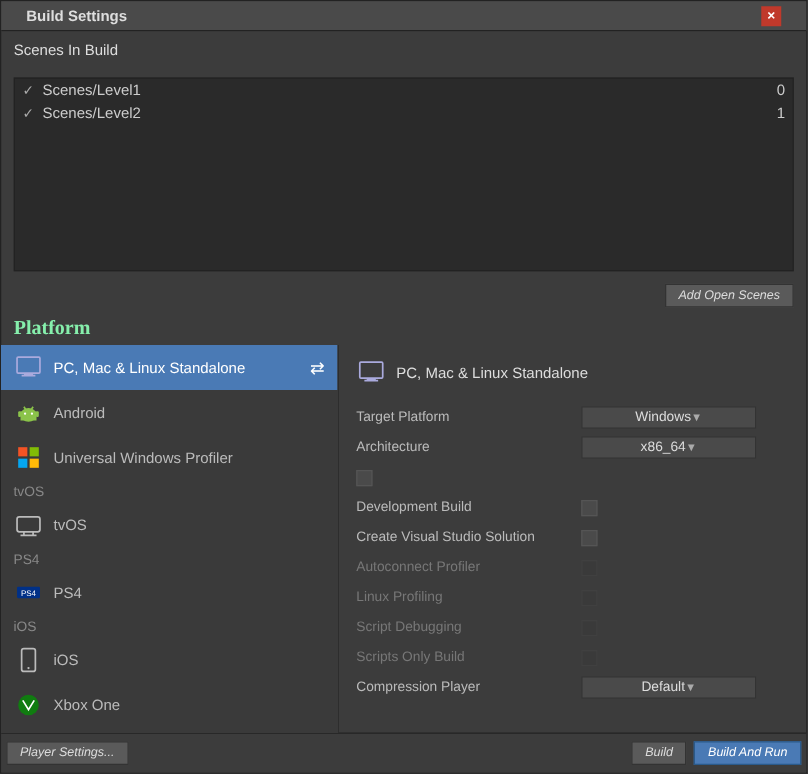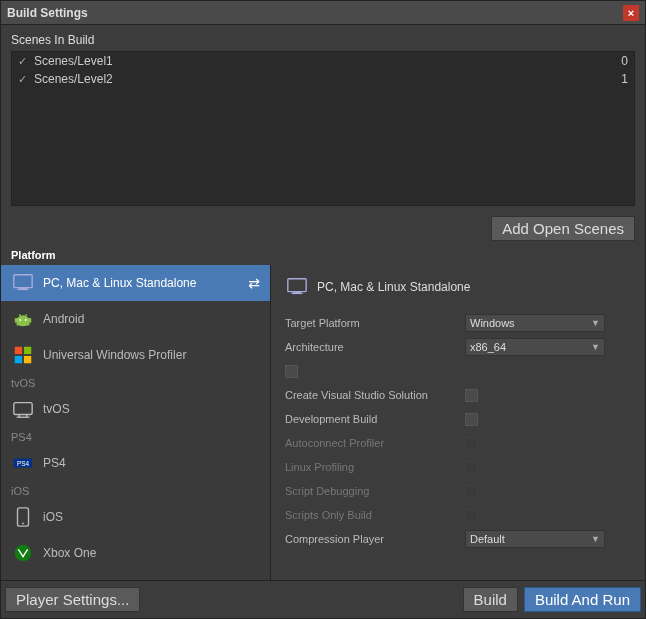--- a/index.html
+++ b/index.html
@@ -21,21 +21,21 @@
       display: flex;
       flex-direction: column;
     }
 
     .title-bar {
       background: #4a4a4a;
       height: 24px;
       display: flex;
       align-items: center;
       justify-content: space-between;
-      padding: 0 6px;
+      padding: 0 20px;
       border-bottom: 1px solid #222;
       flex-shrink: 0;
     }
 
     .title-bar-title {
       color: #ddd;
       font-size: 12px;
       font-weight: bold;
     }
 
@@ -54,21 +54,21 @@
     }
 
     .scenes-section {
       padding: 8px 10px 6px 10px;
       flex-shrink: 0;
     }
 
     .scenes-label {
       color: #ddd;
       font-size: 12px;
-      margin-bottom: 4px;
+      margin-bottom: 15px;
     }
 
     .scenes-list {
       background: #2a2a2a;
       border: 1px solid #222;
       height: 155px;
       overflow-y: auto;
     }
 
     .scene-row {
@@ -98,36 +98,38 @@
       justify-content: flex-end;
       padding: 4px 10px;
       flex-shrink: 0;
     }
 
     .btn {
       background: #5a5a5a;
       color: #ddd;
       border: 1px solid #333;
       padding: 3px 10px;
-      font-size: 15px;
+      font-size: 10px;
       cursor: pointer;
+      font-style: italic;
     }
 
     .btn-primary {
       background: #4a7ab5;
       color: white;
       border: 1px solid #2a5a8a;
     }
 
     .platform-label {
       padding: 4px 10px 4px 10px;
-      font-size: 11px;
+      font-size: 16px;
       font-weight: bold;
-      color: #ffffff;
-      flex-shrink: 0;
+      color: #86efac;
+      flex-shrink: 0;
+      font-family: Liberation Serif, serif;
     }
 
     .main-content {
       display: flex;
       flex: 1;
       overflow: hidden;
     }
 
     .platform-list {
       width: 270px;
@@ -224,21 +226,21 @@
 
     .dropdown {
       background: #4a4a4a;
       border: 1px solid #333;
       color: #ddd;
       font-size: 11px;
       padding: 2px 4px;
       width: 140px;
       display: flex;
       align-items: center;
-      justify-content: space-between;
+      justify-content: center;
       cursor: pointer;
     }
 
     .dropdown-arrow {
       font-size: 9px;
       color: #aaa;
     }
 
     .checkbox-input {
       width: 13px;
@@ -450,28 +452,28 @@
         </div>
 
         <div class="settings-row">
           <div class="settings-value">
             <div class="checkbox-input"></div>
           </div>
         </div>
 
 
         <div class="settings-row">
+          <span class="settings-label">Development Build</span>
+          <div class="settings-value">
+            <div class="checkbox-input"></div>
+          </div>
+        </div>
+
+        <div class="settings-row">
           <span class="settings-label">Create Visual Studio Solution</span>
-          <div class="settings-value">
-            <div class="checkbox-input"></div>
-          </div>
-        </div>
-
-        <div class="settings-row">
-          <span class="settings-label">Development Build</span>
           <div class="settings-value">
             <div class="checkbox-input"></div>
           </div>
         </div>
 
         <div class="settings-row">
           <span class="settings-label dimmed">Autoconnect Profiler</span>
           <div class="settings-value">
             <div class="checkbox-input disabled"></div>
           </div>

